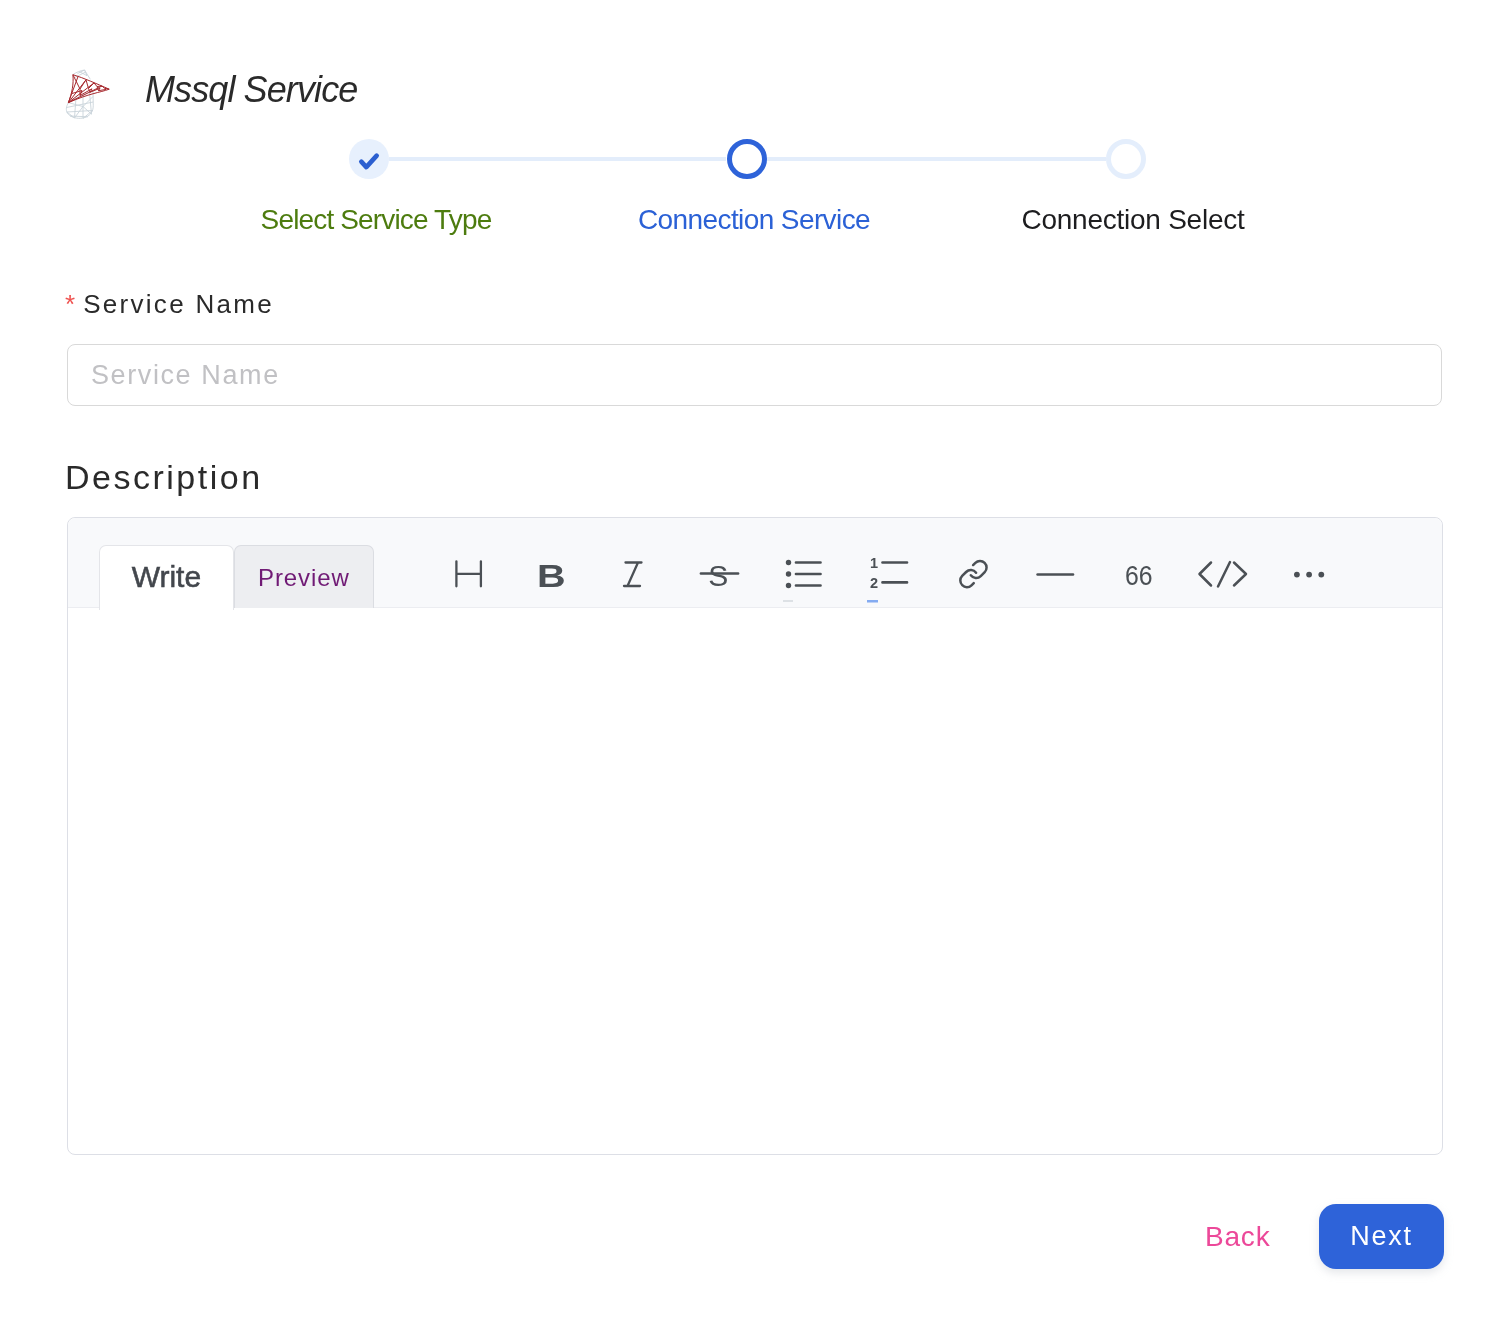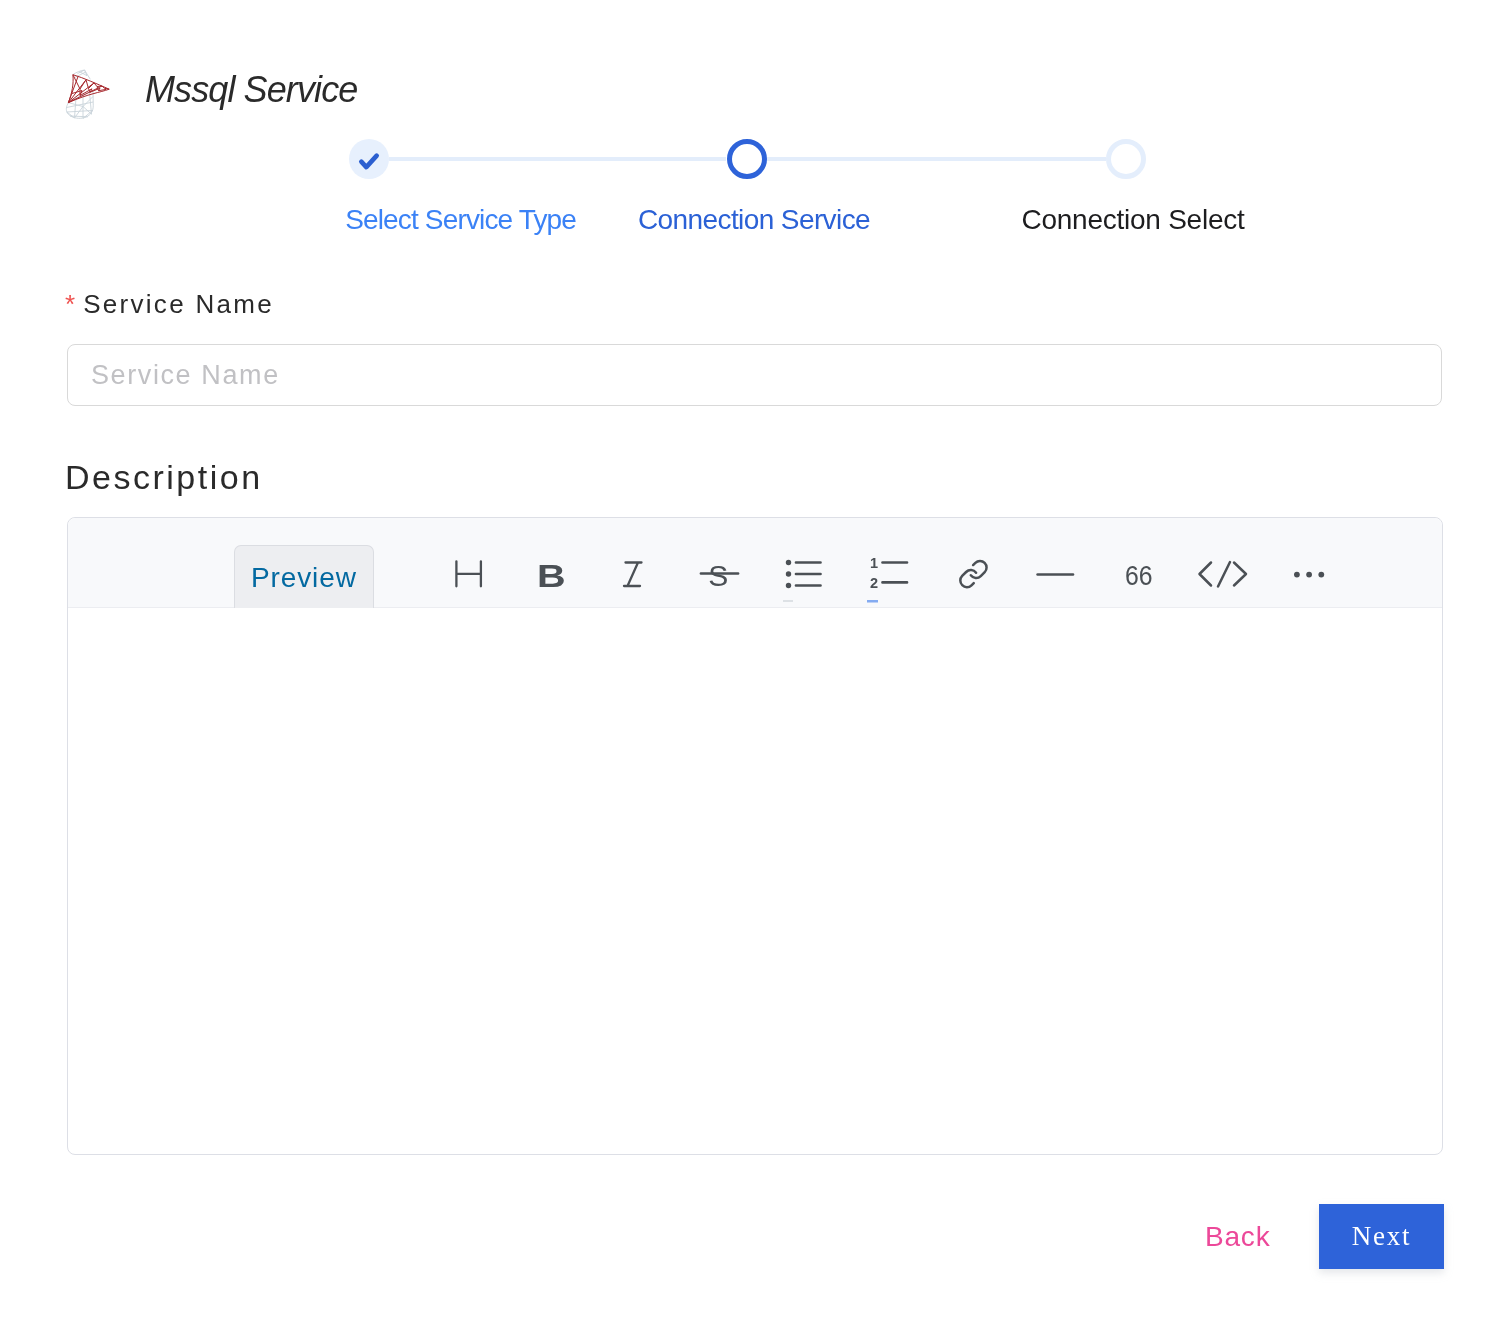--- a/index.html
+++ b/index.html
@@ -34,39 +34,42 @@
 <div class="abs" style="left:767.3px; top:157px; width:338.3px; height:4px; background:#e3edfb;"></div>
 
 <div class="abs" style="left:348.8px; top:139px; width:40px; height:40px; border-radius:50%; background:#e7f0fd;">
   <svg width="40" height="40" viewBox="0 0 40 40" style="position:absolute;left:0;top:0;">
     <path d="M12.3 22.6 L17.3 28.1 L27.7 16.6" fill="none" stroke="#2b5fd0" stroke-width="4.6" stroke-linecap="round" stroke-linejoin="round"></path>
   </svg>
 </div>
 <div class="abs" style="left:726.5px; top:139px; width:40px; height:40px; border-radius:50%; border:5.5px solid #2e63d9; background:#ffffff;"></div>
 <div class="abs" style="left:1105.6px; top:139px; width:40px; height:40px; border-radius:50%; border:5.5px solid #e4eefc; background:#ffffff;"></div>
 
-<div class="abs" style="left:176px; top:205px; width:400px; text-align:right; font-size:28px; line-height:30px; letter-spacing:-0.85px; color:#3b82f6;">Select Service Type</div>
+<div class="abs" style="left:176px; top:205px; width:400px; text-align:center; font-size:28px; line-height:30px; letter-spacing:-0.85px; color:#4d7c0f;">Select Service Type</div>
 <div class="abs" style="left:554px; top:205px; width:400px; text-align:center; font-size:28px; line-height:30px; letter-spacing:-0.6px; color:#2b61d6;">Connection Service</div>
 <div class="abs" style="left:933px; top:205px; width:400px; text-align:center; font-size:28px; line-height:30px; letter-spacing:-0.25px; color:#1d1d1f;">Connection Select</div>
 
 <div class="abs" style="left:65px; top:291px; font-size:26px; line-height:26px;">
   <span style="color:#ef5350;">*</span><span style="color:#2a2a2a; letter-spacing:2.3px; margin-left:8px;">Service Name</span>
 </div>
 <div class="abs" style="left:67px; top:344px; width:1374.5px; height:61.5px; border:1px solid #d9d9d9; border-radius:8px; background:#fff;">
   <div style="position:absolute; left:23px; top:50%; transform:translateY(-50%); font-size:27px; letter-spacing:1.6px; color:#c1c1c4;">Service Name</div>
 </div>
 
 <div class="abs" style="left:65px; top:464px; font-size:34px; line-height:26px; letter-spacing:2.5px; color:#2a2a2a;">Description</div>
 
 <div class="abs" style="left:67px; top:517px; width:1375.6px; height:638px; border:1px solid #dddfe6; border-radius:8px; background:#ffffff;">
 
   <div style="position:absolute; left:0; top:0; right:0; height:90px; background:#f8f9fb; border-bottom:1px solid #ecedf1; border-radius:8px 8px 0 0;"></div>
 
+  <div style="position:absolute; left:30.7px; top:27px; width:135.4px; height:64.5px; background:#ffffff; border:1px solid #e4e5e9; border-bottom:none; border-radius:7px 7px 0 0; z-index:3;">
+    <div style="position:absolute; left:0; right:0; top:15px; text-align:center; font-size:30px; line-height:32px; font-weight:400; -webkit-text-stroke:0.55px #43474d; letter-spacing:0px; color:#43474d;">Write</div>
+  </div>
   <div style="position:absolute; left:166.1px; top:27px; width:139.6px; height:63px; background:#edeef1; border:1px solid #dbdde2; border-bottom:none; border-radius:7px 7px 0 0; z-index:2;">
-    <div style="position:absolute; left:0; right:0; top:17px; text-align:center; font-size:28px; line-height:30px; letter-spacing:0.9px; color:#0369a1;">Preview</div>
+    <div style="position:absolute; left:0; right:0; top:17px; text-align:center; font-size:24px; line-height:30px; letter-spacing:0.9px; color:#701a75;">Preview</div>
   </div>
 
   <svg id="tb" style="position:absolute; left:0; top:0;" width="1374" height="92" viewBox="0 0 1374 92" fill="none">
     <g stroke="#4b5055" stroke-width="2.3" stroke-linecap="round">
       <path d="M388.4 43.3 V68.3 M412.9 43.3 V68.3 M388.4 55.8 H412.9"></path>
     </g>
     <text x="0" y="0" transform="translate(483.4,68.5) scale(1.24,1)" text-anchor="middle" font-family="Liberation Sans" font-size="32" font-weight="bold" fill="#4b5055">B</text>
     <g stroke="#4b5055" stroke-width="2.3" stroke-linecap="round">
       <path d="M557.5 44.5 H573.5 M556 68 H572 M570 44.5 L559.5 68"></path>
     </g>
@@ -101,15 +104,15 @@
         <circle cx="1241.1" cy="56.6" r="2.9"></circle>
         <circle cx="1253.3" cy="56.6" r="2.9"></circle>
     </g>
     <rect x="715" y="82" width="10" height="2" fill="#d4d8de" opacity="0.75"></rect>
     <rect x="799" y="82" width="11" height="2.5" fill="#6797ef" opacity="0.8"></rect>
   </svg>
 
 </div>
 
 <div class="abs" style="left:1205px; top:1223px; font-size:28px; line-height:28px; letter-spacing:0.8px; color:#ec4899;">Back</div>
-<div class="abs" style="left:1318.9px; top:1204px; width:125.3px; height:64.5px; background:#2e63d9; border-radius:0; box-shadow:0 4px 8px rgba(180,185,195,0.35);font-family:Liberation Serif, serif;">
+<div class="abs" style="left:1318.9px; top:1204px; width:125.3px; height:64.5px; background:#2e63d9; border-radius:17px; box-shadow:0 4px 8px rgba(180,185,195,0.35);">
   <div style="position:absolute; left:0; right:0; top:50%; transform:translateY(-50%); text-align:center; font-size:27px; letter-spacing:1.8px; color:#ffffff;">Next</div>
 </div>
 
 </body></html>

